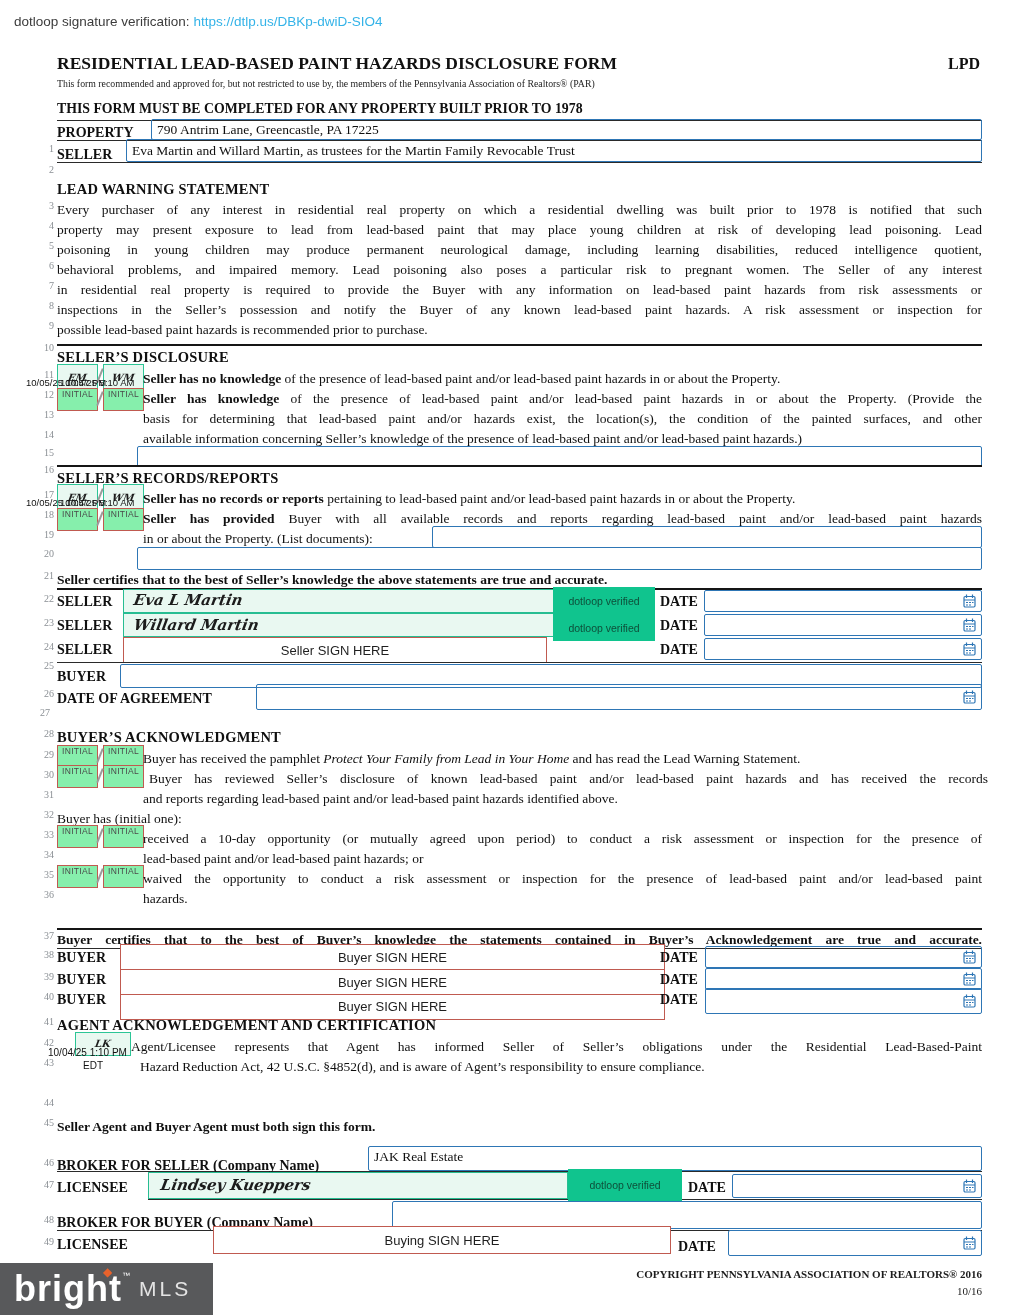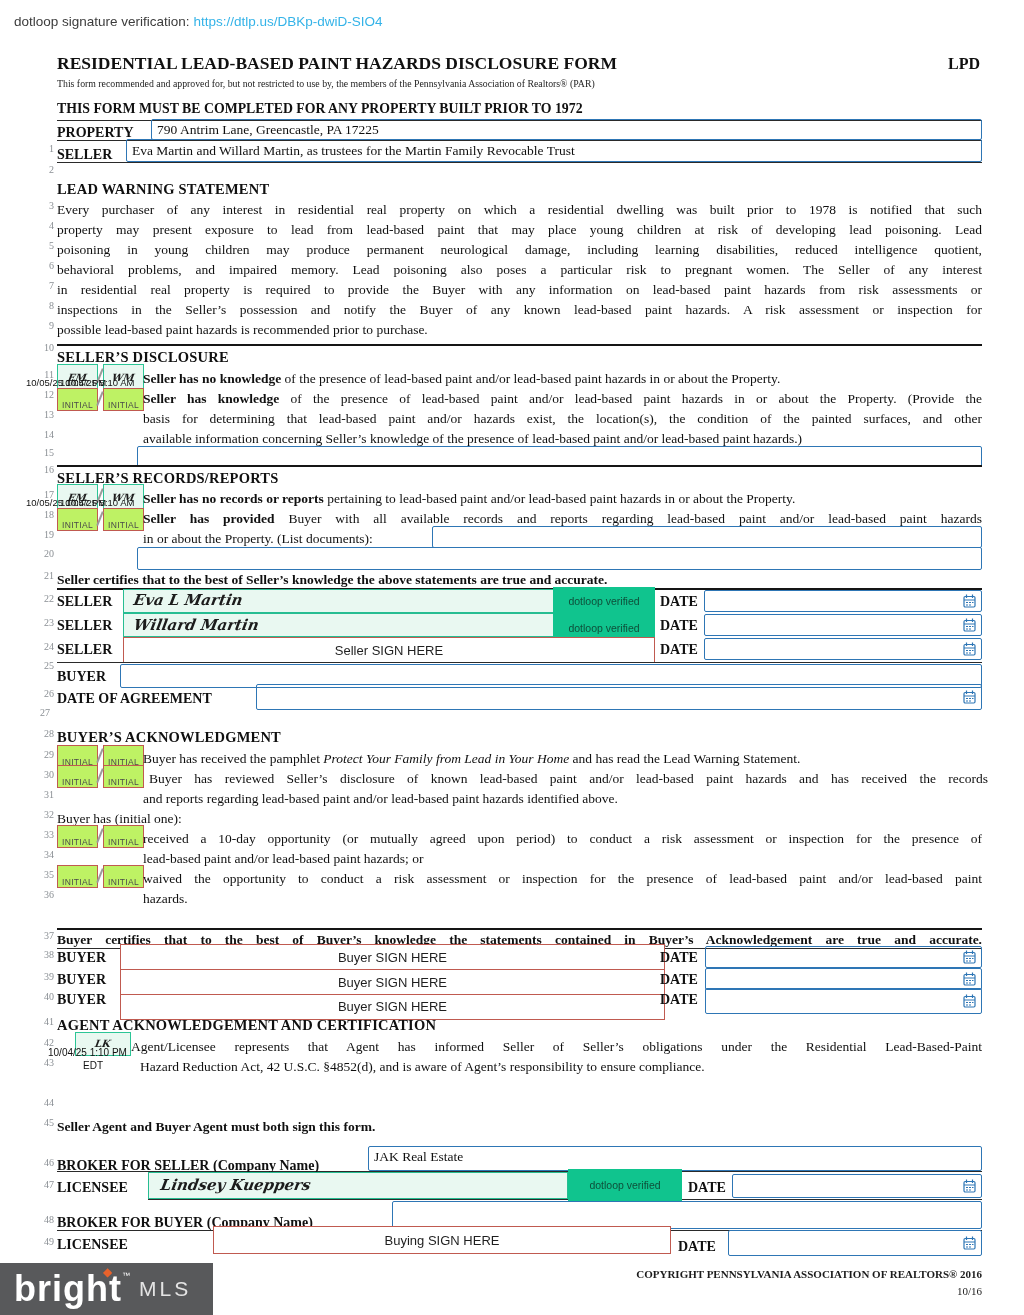--- a/index.html
+++ b/index.html
@@ -13,21 +13,21 @@
   .lbl{font:700 14px/18px "Liberation Serif",serif;white-space:nowrap;}
   .h{font:700 14.5px/18px "Liberation Serif",serif;letter-spacing:.2px;white-space:nowrap;}
   .inp{border:1.6px solid #2e76b5;border-radius:2px;background:transparent;box-sizing:border-box;}
   .val{font:400 13.5px/19px "Liberation Serif",serif;padding:0 5px;white-space:nowrap;color:#101010;}
   .sig{background:#e9f8f1;border:1.5px solid #27bd92;box-sizing:border-box;}
   .script{font:italic 700 15px/20px "DejaVu Serif",serif;transform:skewX(-10deg);color:#1c1c1c;white-space:nowrap;}
   .badge{background:#10c48e;color:#0e4f3a;font:400 10.5px "Liberation Sans",sans-serif;
          display:flex;align-items:center;justify-content:center;box-sizing:border-box;}
   .redbox{border:1.6px solid #c05a50;background:#fff;display:flex;align-items:center;justify-content:center;
           font:400 13px "Liberation Sans",sans-serif;color:#1f1f1f;box-sizing:border-box;}
-  .inibox{border:1.5px solid #c05a50;background:#bef264;display:flex;align-items:flex-end;justify-content:center;
+  .inibox{border:1.5px solid #c05a50;background:#86efac;display:flex;align-items:flex-start;justify-content:center;
           font:400 8.5px "Liberation Sans",sans-serif;color:#4a4a4a;box-sizing:border-box;width:41px;height:23px;letter-spacing:.3px;}
   .inigreen{background:#e9f8f1;border:1.5px solid #2cc596;box-sizing:border-box;width:41px;height:27px;
           display:flex;align-items:center;justify-content:center;}
   .inigreen .script{font-size:10px;line-height:10px;}
   .ts{font:400 9.5px/11px "Liberation Sans",sans-serif;color:#111;white-space:nowrap;}
   .rule{border-top:1.3px solid #151515;border-bottom:1.3px solid #151515;height:2.4px;box-sizing:border-box;}
   .line{border-top:1.4px solid #2a2a2a;height:0;}
   .thick{border-top:2.2px solid #151515;height:0;}
   .tick{width:1.5px;height:15px;background:#9b9b9b;transform:rotate(22deg);}
   .num{font:400 10px/12px "Liberation Serif",serif;color:#8a8f94;text-align:right;width:18px;position:absolute;}
@@ -48,21 +48,21 @@
 <div class="page">
 
   <div class="abs verif" style="left:14px;top:14px;">
     <span>dotloop signature verification:</span>
     <span class="link">https://dtlp.us/DBKp-dwiD-SIO4</span>
   </div>
 
   <div class="abs" style="left:57px;top:52px;font:700 17.5px/22px 'Liberation Serif',serif;">RESIDENTIAL LEAD-BASED PAINT HAZARDS DISCLOSURE FORM</div>
   <div class="abs" style="left:948px;top:54px;font:700 16px/20px 'Liberation Serif',serif;">LPD</div>
   <div class="abs" style="left:57px;top:78px;font:400 9.8px/12px 'Liberation Serif',serif;color:#222;">This form recommended and approved for, but not restricted to use by, the members of the Pennsylvania Association of Realtors® (PAR)</div>
-  <div class="abs" style="left:57px;top:100px;font:700 13.8px/18px 'Liberation Serif',serif;">THIS FORM MUST BE COMPLETED FOR ANY PROPERTY BUILT PRIOR TO 1972</div>
+  <div class="abs" style="left:57px;top:100px;font:700 13.8px/18px 'Liberation Serif',serif;">THIS FORM MUST BE COMPLETED FOR ANY PROPERTY BUILT PRIOR TO 1978</div>
 
   <div class="abs line" style="left:57px;top:120px;width:925px;"></div>
   <div class="abs line" style="left:57px;top:140px;width:925px;"></div>
   <div class="abs line" style="left:57px;top:162px;width:925px;"></div>
 
   <div class="abs lbl" style="left:57px;top:124px;">PROPERTY</div>
   <div class="abs inp" style="left:151px;top:119px;width:831px;height:21px;">
     <div class="val">790 Antrim Lane, Greencastle, PA 17225</div>
   </div>
   <div class="abs lbl" style="left:57px;top:146px;">SELLER</div>
@@ -142,21 +142,21 @@
     <span class="script" style="position:absolute;left:10px;top:0;">Eva L Martin</span>
   </div>
   <div class="abs lbl" style="left:57px;top:617px;">SELLER</div>
   <div class="abs sig" style="left:123px;top:613px;width:532px;height:24px;">
     <span class="script" style="position:absolute;left:10px;top:1px;">Willard Martin</span>
   </div>
   <div class="abs badge" style="left:553px;top:587px;width:102px;height:27px;">dotloop verified</div>
   <div class="abs badge" style="left:553px;top:614px;width:102px;height:27px;">dotloop verified</div>
 
   <div class="abs lbl" style="left:57px;top:641px;">SELLER</div>
-  <div class="abs redbox" style="left:123px;top:637px;width:532px;height:26px;">
+  <div class="abs redbox" style="left:123px;top:637px;width:424px;height:26px;">
       <span>Seller SIGN HERE</span>
     </div>
 
   <div class="abs lbl" style="left:660px;top:593px;">DATE</div>
   <div class="abs inp" style="left:704px;top:590px;width:278px;height:22px;">
     <svg class="cal" width="13" height="14" viewBox="0 0 13 14">
         <rect x="1" y="2.5" width="11" height="10.5" rx="1.2" fill="none" stroke="#2e76b5" stroke-width="1.2"></rect>
         <path d="M3.5 0.5v3.5M9.5 0.5v3.5M1 6h11" stroke="#2e76b5" stroke-width="1.2" fill="none"></path>
         <path d="M3 8.5h2M6 8.5h2M9 8.5h1.5M3 11h2M6 11h2" stroke="#2e76b5" stroke-width="1.1"></path>
       </svg>

